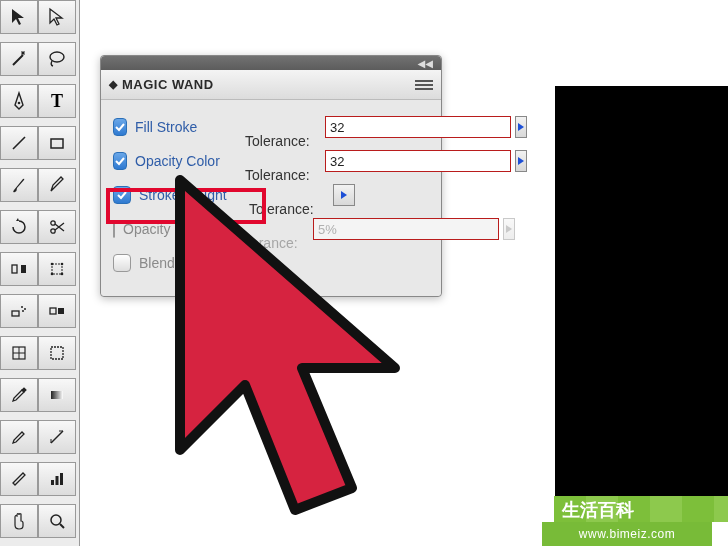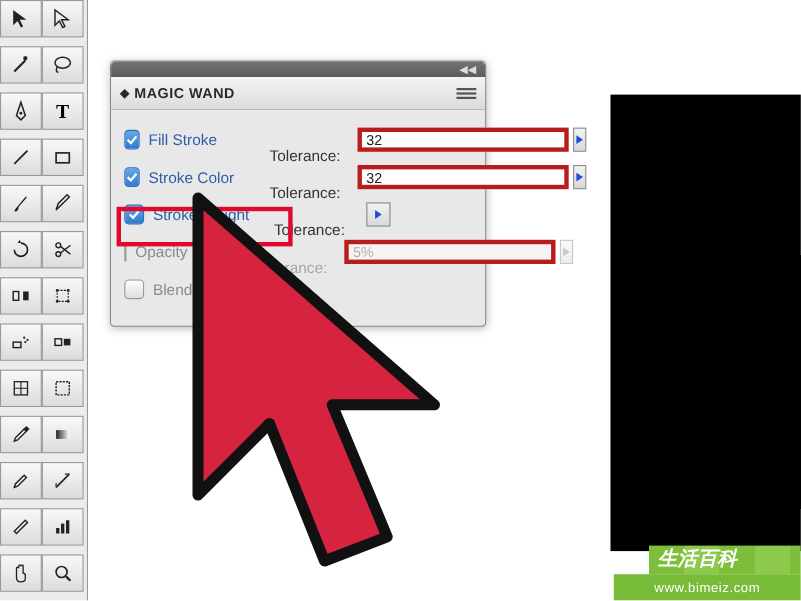--- a/index.html
+++ b/index.html
@@ -129,21 +129,21 @@
 .tol-label {
   flex: 0 0 80px;
   color: #333;
   font-size: 14px;
   margin-top: 28px;
 }
 .tol-label.disabled { color: #a6a6a6; }
 .tol-input {
   flex: 0 0 62px;
   height: 22px;
-  border: 4px solid #b91c1c;
+  border: 1px solid #b91c1c;
   background: #fff;
   padding: 0 4px;
   font-size: 13px;
   color: #222;
 }
 .tol-input.disabled {
   color: #b0b0b0;
   background: #f4f4f4;
 }
 .tol-play {
@@ -183,35 +183,34 @@
   height: 360px;
   pointer-events: none;
 }
 
 
 .wm-row {
   position: absolute;
   right: 0;
   bottom: 24px;
   height: 26px;
-  width: 138px;
+  width: 174px;
   background: repeating-linear-gradient(90deg, #7dbf3a 0 32px, #8dc94d 32px 64px);
   display: flex;
-  align-items: flex-start;
+  align-items: flex-end;
   justify-content: flex-start;
   color: #fff;
   font-weight: bold;
   font-size: 18px;
   padding-left: 8px;
   font-family: "SimHei", sans-serif;
-  font-style: italic;
 }
 .wm-url {
   position: absolute;
-  right: 0;
+  right: 16px;
   bottom: 0;
   height: 24px;
   width: 170px;
   background: #78bb38;
   color: #fff;
   display: flex;
   align-items: center;
   justify-content: center;
   font-size: 12px;
   font-family: Arial, sans-serif;
@@ -413,21 +412,21 @@
           </svg>
         </div>
     </div>
 
     <div class="row">
       <div class="checkbox">
           <svg viewBox="0 0 12 12">
             <path d="M2 6 L5 9 L10 3" stroke="#fff" stroke-width="2" fill="none"></path>
           </svg>
         </div>
-      <div class="row-label">Stroke Color</div>
+      <div class="row-label">Opacity Color</div>
       <div class="tol-label">Tolerance:</div>
       <input class="tol-input" value="32" style="">
       <div class="tol-play">
           <svg viewBox="0 0 10 10">
             <path d="M2 1 L8 5 L2 9 Z" fill="#1d4fd6"></path>
           </svg>
         </div>
     </div>
 
     <div class="row">

